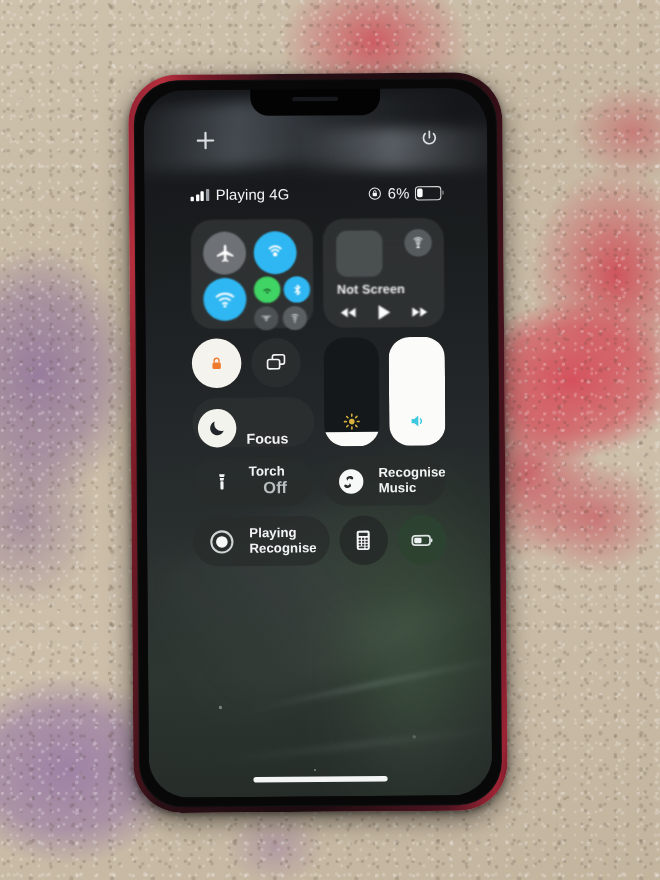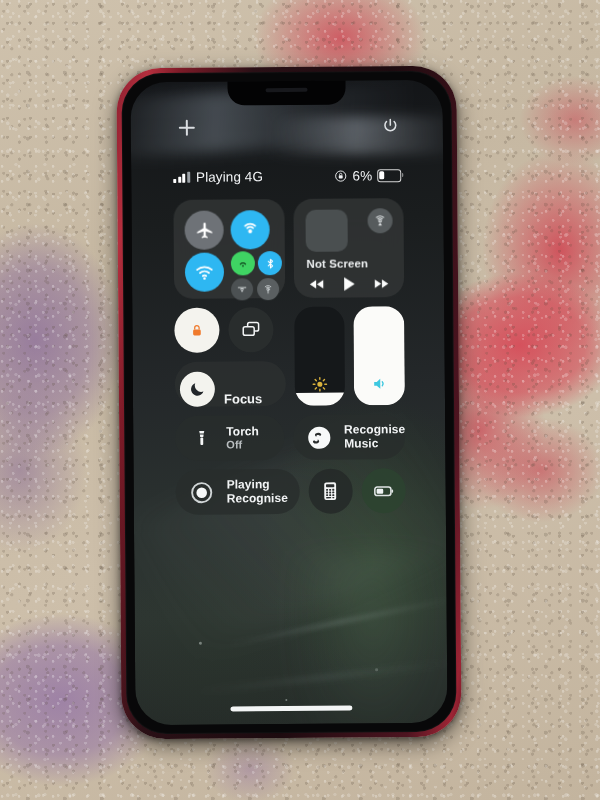--- a/index.html
+++ b/index.html
@@ -163,21 +163,21 @@
   #sliders{width:50%;display:flex;gap:9px;}
   .sl{flex:1;border-radius:19px;overflow:hidden;position:relative;background:#15181a;}
   .sl-fill{position:absolute;left:0;right:0;bottom:0;background:#fbfbf9;}
   .sl-ic{position:absolute;left:50%;transform:translateX(-50%);bottom:9px;}
 
   
   .tile{height:45px;border-radius:22.5px;background:rgba(40,45,44,.82);
     display:flex;align-items:center;padding-left:11px;gap:10px;}
   .tile-lbl{display:flex;flex-direction:column;line-height:1.12;}
   .tile-lbl b{color:#f2f4f5;font-size:12px;font-weight:700;letter-spacing:.05px;}
-  .tile-lbl span{color:#b9bec0;font-size:11px;font-weight:600;}
+  .tile-lbl span{color:#b9bec0;font-size:15px;font-weight:600;margin-left:13px;}
   .tile-lbl .two{color:#f2f4f5;font-size:12px;font-weight:700;}
   .half{width:50%;}
   .circ{width:45px;height:45px;border-radius:50%;display:flex;align-items:center;justify-content:center;}
   #calc{background:rgba(36,41,40,.85);}
   #lowpow{background:rgba(44,68,48,.8);}
 
   
   #home{position:absolute;left:50%;bottom:13px;transform:translateX(-50%);
     width:122px;height:5px;border-radius:3px;background:#f3f5f5;z-index:7;}
 

